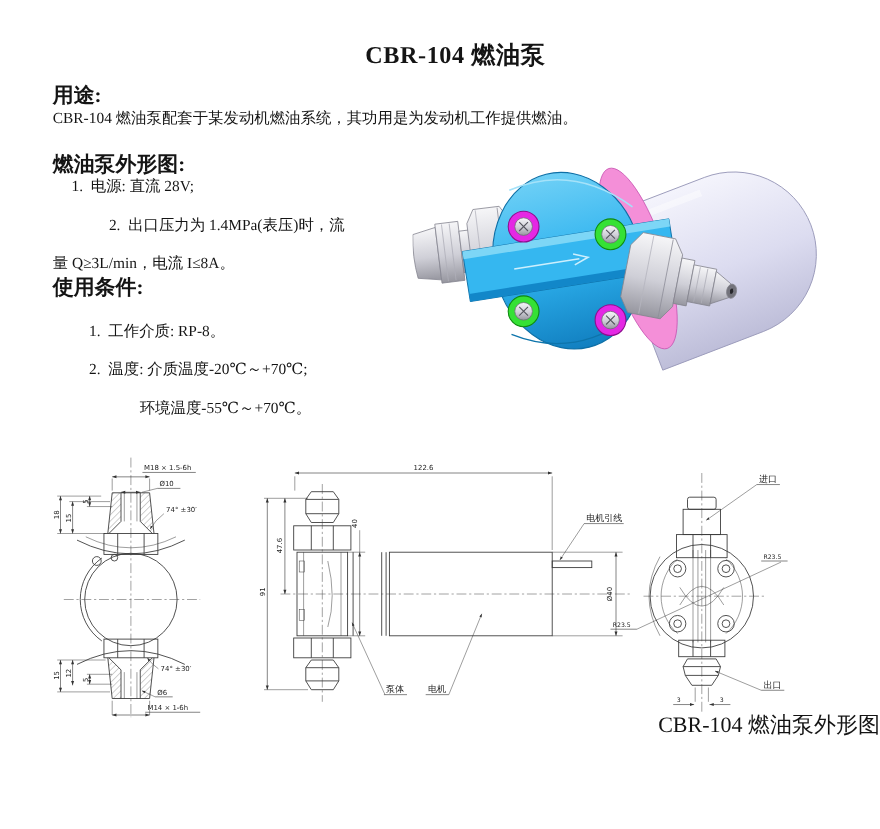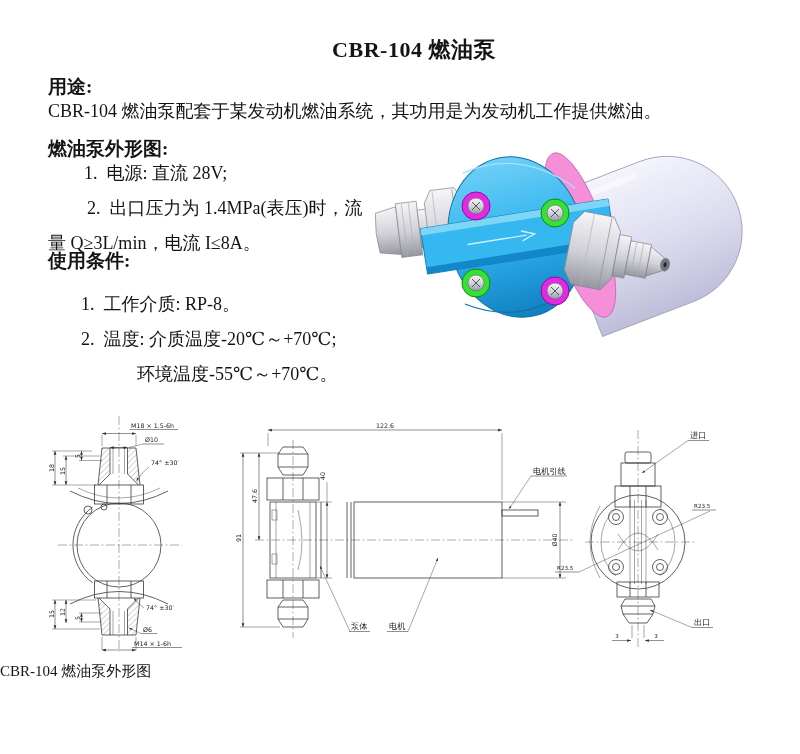--- a/index.html
+++ b/index.html
@@ -1,50 +1,50 @@
 <!DOCTYPE html>
 <html><head>
 <meta charset="utf-8">
 <style>
   html,body{margin:0;padding:0}
   body{width:800px;height:754px;position:relative;background:#ffffff;
        font-family:"Liberation Serif","DejaVu Serif",serif;color:#141414;overflow:hidden}
   #title{position:absolute;top:21px;left:0;width:100%;text-align:center;
          font-size:22px;font-weight:700;margin:14px;letter-spacing:.5px}
   .t-head{position:absolute;font-size:19px;font-weight:700;white-space:pre}
-  .t-line{position:absolute;font-size:18px;white-space:pre}
-  #caption{position:absolute;top:662px;left:0;width:100%;text-align:left;font-size:15px}
+  .t-line{position:absolute;font-size:14px;white-space:pre}
+  #caption{position:absolute;top:645px;left:0;width:100%;text-align:right;font-size:20px}
   #render3d{position:absolute;left:375px;top:128px;width:420px;height:218px}
   #drawing{position:absolute;left:0;top:398px;width:800px;height:266px}
   svg text{stroke:none;fill:#1c1c1c}
   .dt{font-family:"DejaVu Sans",sans-serif;font-size:6.3px}
   .dts{font-family:"DejaVu Sans",sans-serif;font-size:5.6px}
   .ct{font-size:8.2px;font-family:"Liberation Serif","DejaVu Serif",serif}
   .st{stroke:#3a3a3a;stroke-width:.8;fill:none}
   .thin{stroke:#3a3a3a;stroke-width:.45;fill:none}
   .dim{stroke:#333;stroke-width:.55;fill:none}
   .cl{stroke:#666;stroke-width:.55;fill:none;stroke-dasharray:9 2.5 2 2.5}
 </style>
 </head>
 <body>
 
 <h1 id="title">CBR-104 燃油泵</h1>
 
 <div class="t-head" style="top:74px;left:48px">用途:</div>
 <div class="t-line" style="top:99px;left:48px">CBR-104 燃油泵配套于某发动机燃油系统，其功用是为发动机工作提供燃油。</div>
 
 <div class="t-head" style="top:136px;left:48px">燃油泵外形图:</div>
-<div class="t-line" style="top:161px;left:84px">1.  电源: 直流 28V;</div>
-<div class="t-line" style="top:196px;left:87px">2.  出口压力为 1.4MPa(表压)时，流</div>
+<div class="t-line" style="top:161px;left:65px">1.  电源: 直流 28V;</div>
+<div class="t-line" style="top:196px;left:99px">2.  出口压力为 1.4MPa(表压)时，流</div>
 <div class="t-line" style="top:231px;left:48px">量 Q≥3L/min，电流 I≤8A。</div>
 
 <div class="t-head" style="top:248px;left:48px">使用条件:</div>
 <div class="t-line" style="top:292px;left:81px">1.  工作介质: RP-8。</div>
 <div class="t-line" style="top:327px;left:81px">2.  温度: 介质温度-20℃～+70℃;</div>
-<div class="t-line" style="top:362px;left:137px">环境温度-55℃～+70℃。</div>
+<div class="t-line" style="top:362px;left:127px">环境温度-55℃～+70℃。</div>
 
 <svg id="render3d" viewBox="0 0 420 218">
   <defs>
     <linearGradient id="gBody" x1="0" y1="0" x2="0" y2="1">
       <stop offset="0" stop-color="#f4f4fc"></stop>
         <stop offset=".55" stop-color="#dcdcf0"></stop>
         <stop offset="1" stop-color="#bebed9"></stop>
     </linearGradient>
     <linearGradient id="gBlue" x1="0" y1="0" x2="0" y2="1">
       <stop offset="0" stop-color="#6fd0f6"></stop>

